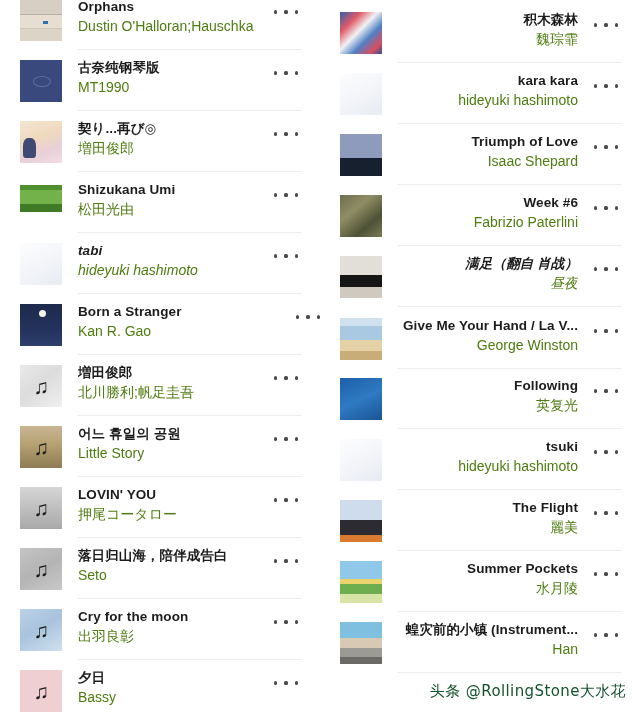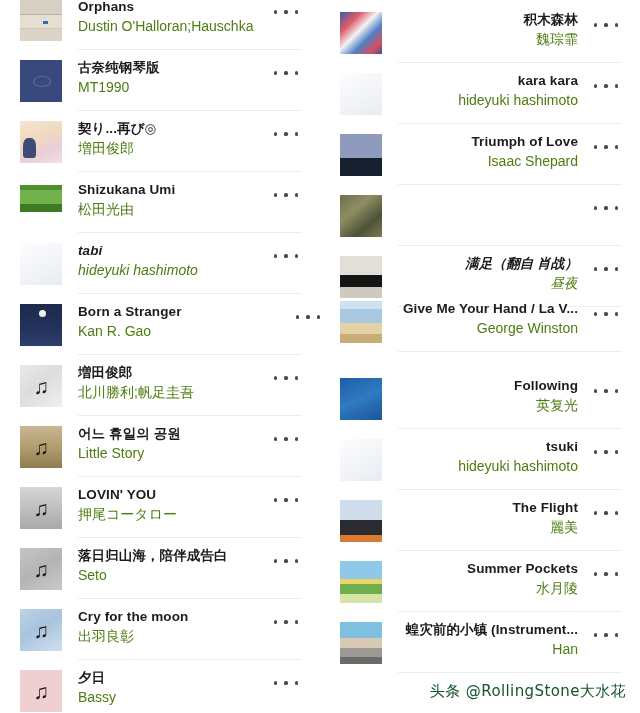--- a/index.html
+++ b/index.html
@@ -420,20 +420,24 @@
           <i></i>
         </div>
         <div class="divider"></div>
       </div>
       <div class="song-row" style="top: 185px;">
         <div class="art-wrap">
           <div class="art">
             <div class="layer bg-week6"></div>
           </div>
         </div>
+        <div class="text-block">
+          <div class="title">Week #6</div>
+          <div class="artist">Fabrizio Paterlini</div>
+        </div>
         <div class="more-btn">
           <i></i>
           <i></i>
           <i></i>
         </div>
         <div class="divider"></div>
       </div>
       <div class="song-row" style="top: 246px; font-style: italic;">
         <div class="art-wrap">
           <div class="art">
@@ -444,21 +448,21 @@
           <div class="title">满足（翻自 肖战）</div>
           <div class="artist">昼夜</div>
         </div>
         <div class="more-btn">
           <i></i>
           <i></i>
           <i></i>
         </div>
         <div class="divider"></div>
       </div>
-      <div class="song-row" style="top: 291px; text-decoration: underline;">
+      <div class="song-row" style="top: 308px; text-decoration: underline;">
         <div class="art-wrap">
           <div class="art">
             <div class="layer bg-plains"></div>
           </div>
         </div>
         <div class="text-block">
           <div class="title">Give Me Your Hand / La V...</div>
           <div class="artist">George Winston</div>
         </div>
         <div class="more-btn">

